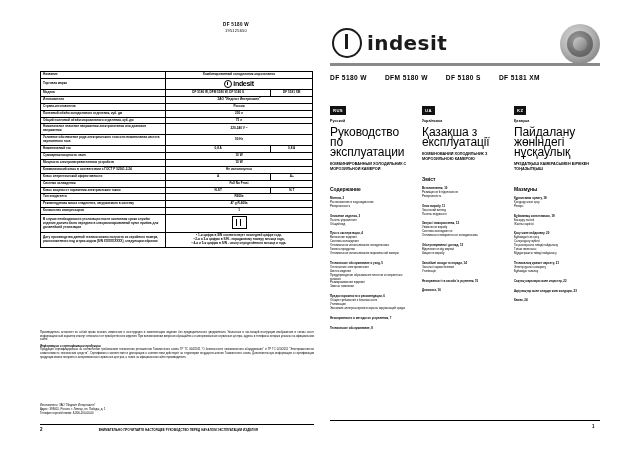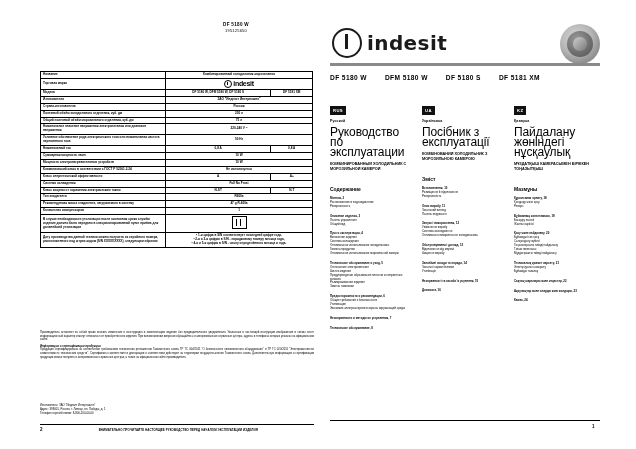--- a/index.html
+++ b/index.html
@@ -244,21 +244,21 @@
             <div class="e">Утилизация</div>
             <div class="e">Экономия электроэнергии и охрана окружающей среды</div>
           </div>
           <div class="toc-grp">
             <div class="e b">Неисправности и методы их устранения, 7</div>
           </div>
           <div class="toc-grp">
             <div class="e b">Техническое обслуживание, 8</div>
           </div>
         </div></div>
-      <div class="col"><span class="flag">UA</span><div class="lang">Українська</div><div class="title">Посібник з експлуатації</div><div class="subtitle">КОМБІНОВАНИЙ ХОЛОДИЛЬНИК З МОРОЗИЛЬНОЮ КАМЕРОЮ</div><div class="toc-h">Зміст</div><div class="toc">
+      <div class="col"><span class="flag">UA</span><div class="lang">Українська</div><div class="title">Қазақша з експлуатації</div><div class="subtitle">КОМБІНОВАНИЙ ХОЛОДИЛЬНИК З МОРОЗИЛЬНОЮ КАМЕРОЮ</div><div class="toc-h">Зміст</div><div class="toc">
           <div class="toc-grp">
             <div class="e b">Встановлення, 10</div>
             <div class="e">Розміщення й підключення</div>
             <div class="e">Реверсивність</div>
           </div>
           <div class="toc-grp">
             <div class="e b">Опис виробу, 11</div>
             <div class="e">Загальний вигляд</div>
             <div class="e">Панель керування</div>
           </div>

